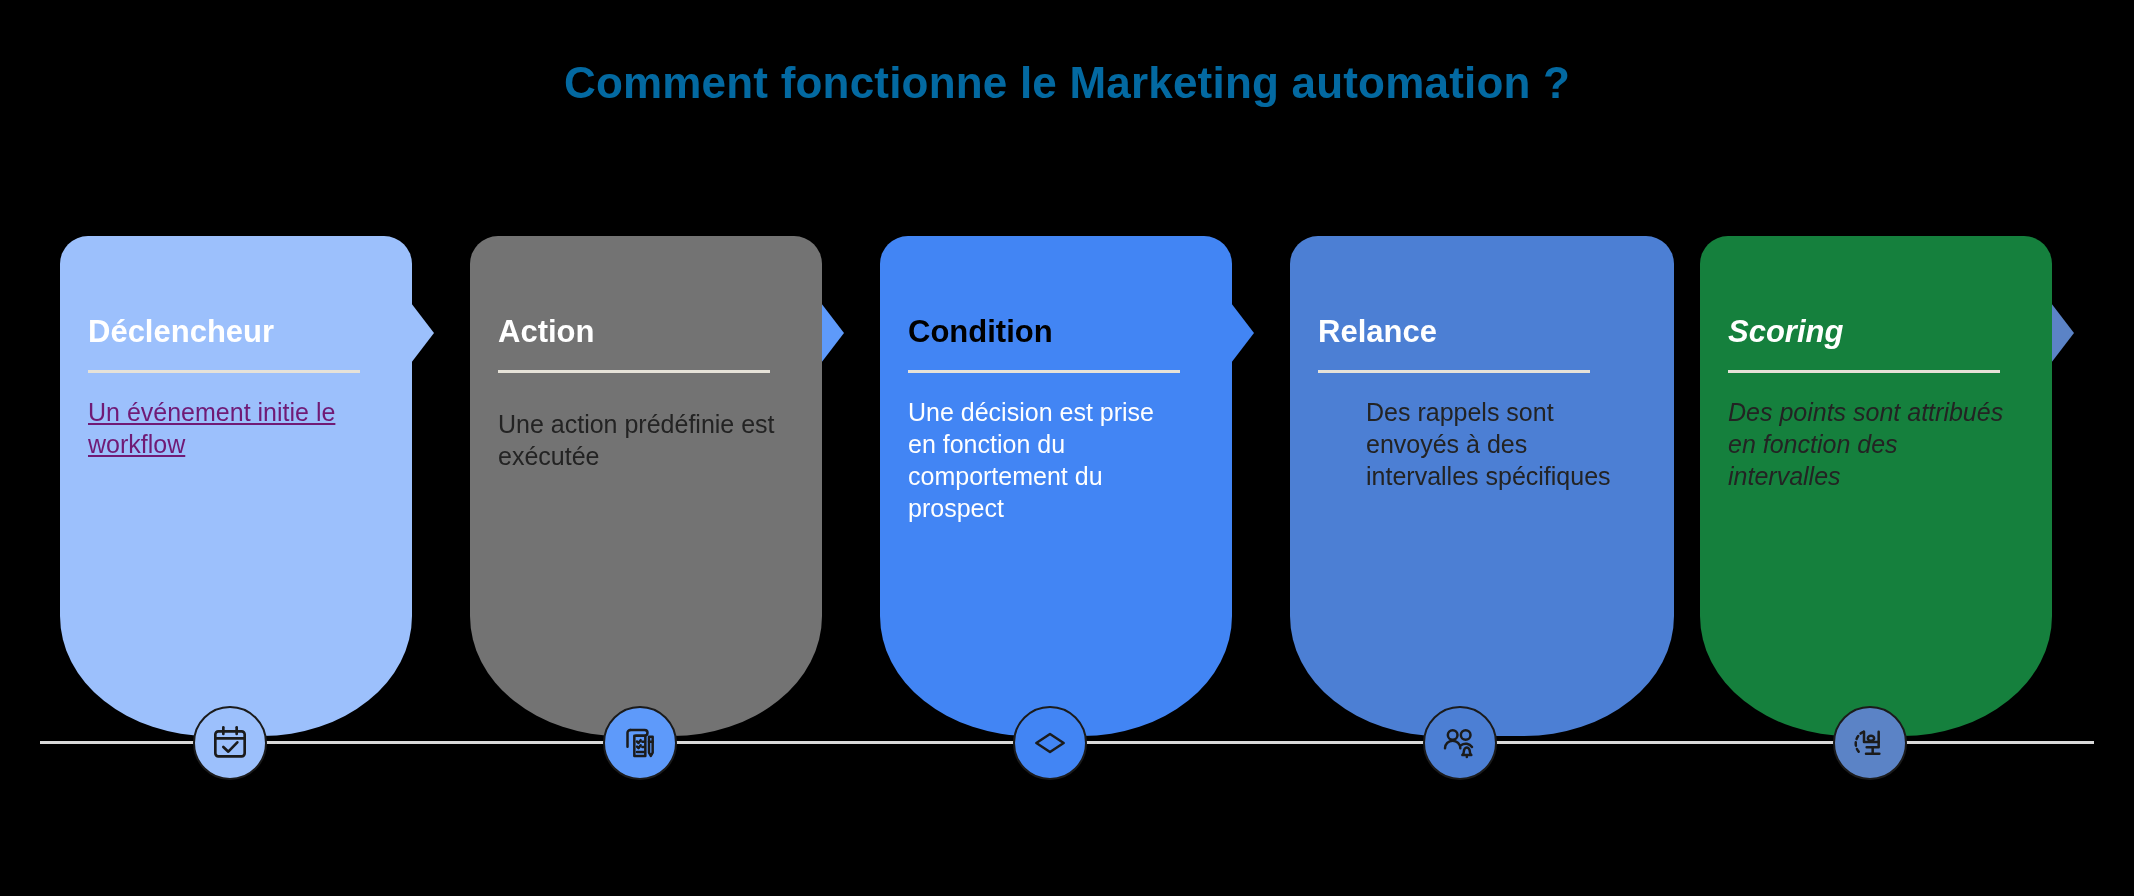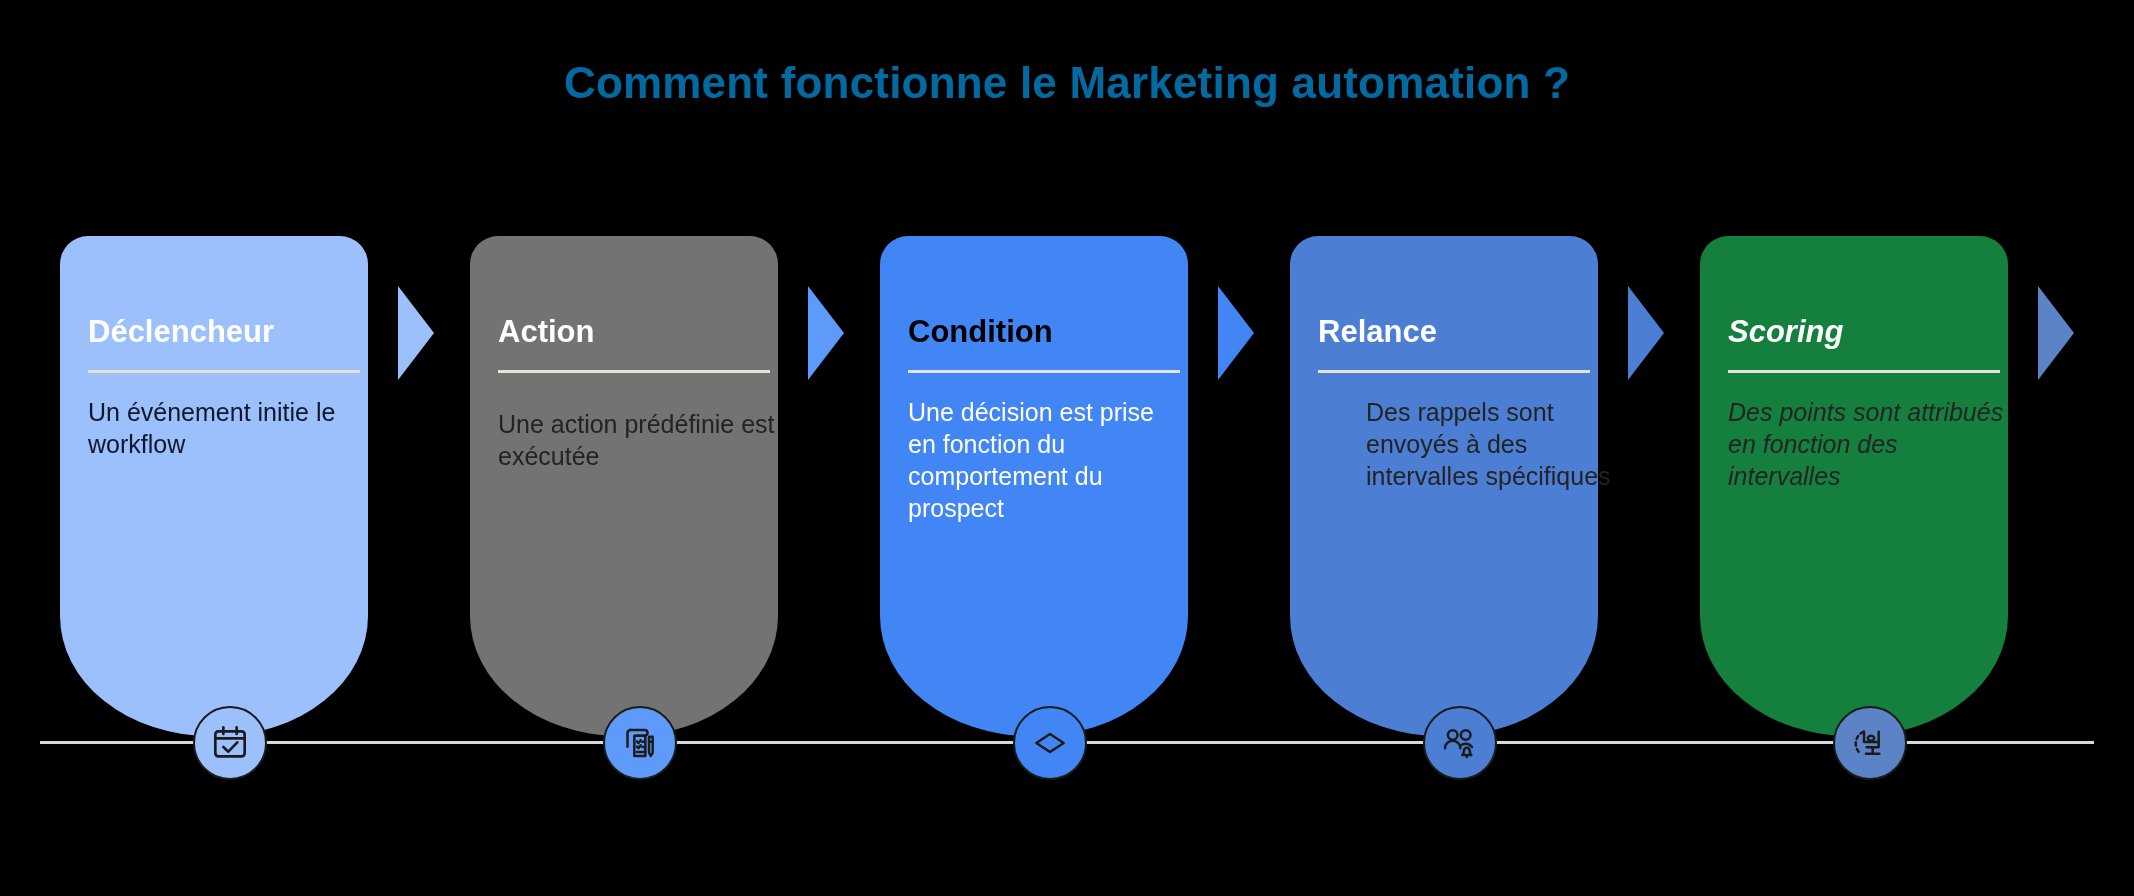--- a/index.html
+++ b/index.html
@@ -23,21 +23,21 @@
 
   
   .cards{
     position:absolute;left:0;top:236px;width:2134px;height:520px;
   }
   .card-wrap{
     position:absolute;top:0;width:340px;height:520px;
   }
   
   .card-body{
-    position:absolute;left:0;top:0;width:308px;height:500px;
+    position:absolute;left:0;top:0;width:352px;height:500px;
     border-radius:28px 28px 150px 150px / 28px 28px 120px 120px;
   }
   
   .card-tab{
     position:absolute;left:338px;top:50px;width:36px;height:94px;
     clip-path:polygon(0 0, 100% 50%, 0 100%);
   }
 
   .card-head{
     position:absolute;left:28px;top:78px;width:272px;
@@ -71,21 +71,21 @@
 
   <div class="timeline-line" style="background: rgb(217, 217, 217);"></div>
 
   <div class="cards">
 
     <div class="card-wrap" style="left: 60px;">
       <div class="card-tab" style="background: rgb(156, 192, 252);"></div>
       <div class="card-body" style="background: rgb(156, 192, 252);">
         <div class="card-head" style="color: rgb(255, 255, 255);">Déclencheur</div>
         <div class="card-rule" style="background: rgb(230, 226, 216);"></div>
-        <div class="card-desc" style="color: #0f172a;">Un événement initie le workflow</div>
+        <div class="card-desc" style="color: #701a75; text-decoration: underline;">Un événement initie le workflow</div>
       </div>
     </div>
 
     <div class="card-wrap" style="left: 470px;">
       <div class="card-tab" style="background: rgb(94, 154, 250);"></div>
       <div class="card-body" style="background: #737373;">
         <div class="card-head" style="color: rgb(255, 255, 255);">Action</div>
         <div class="card-rule" style="background: rgb(230, 226, 216);"></div>
         <div class="card-desc" style="color: rgb(35, 35, 35); margin-top: 12px;">Une action prédéfinie est exécutée</div>
       </div>
@@ -95,21 +95,21 @@
       <div class="card-tab" style="background: rgb(66, 133, 244);"></div>
       <div class="card-body" style="background: rgb(66, 133, 244);">
         <div class="card-head" style="color: #000000;">Condition</div>
         <div class="card-rule" style="background: rgb(230, 226, 216);"></div>
         <div class="card-desc" style="color: #ffffff;">Une décision est prise en fonction du comportement du prospect</div>
       </div>
     </div>
 
     <div class="card-wrap" style="left: 1290px;">
       <div class="card-tab" style="background: rgb(76, 127, 212);"></div>
-      <div class="card-body" style="background: rgb(76, 127, 212);">
+      <div class="card-body" style="background: rgb(76, 127, 212); padding-left: 32px;">
         <div class="card-head" style="color: rgb(255, 255, 255);">Relance</div>
         <div class="card-rule" style="background: rgb(230, 226, 216);"></div>
         <div class="card-desc" style="color: rgb(35, 35, 35); margin-left: 48px;">Des rappels sont envoyés à des intervalles spécifiques</div>
       </div>
     </div>
 
     <div class="card-wrap" style="left: 1700px;">
       <div class="card-tab" style="background: rgb(91, 131, 198);"></div>
       <div class="card-body" style="background: #15803d; font-style: italic;">
         <div class="card-head" style="color: rgb(255, 255, 255);">Scoring</div>

